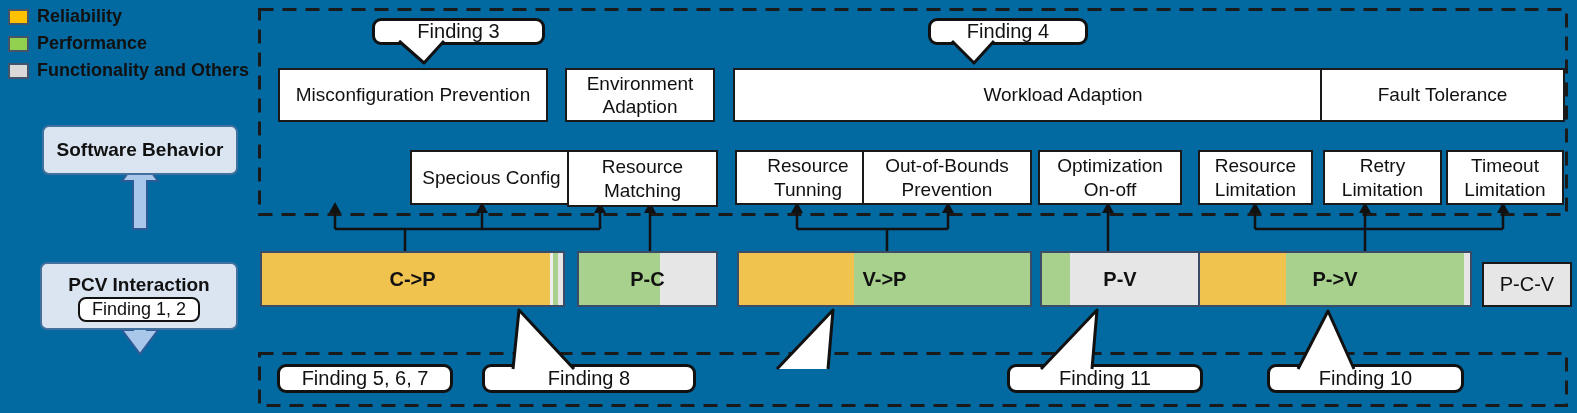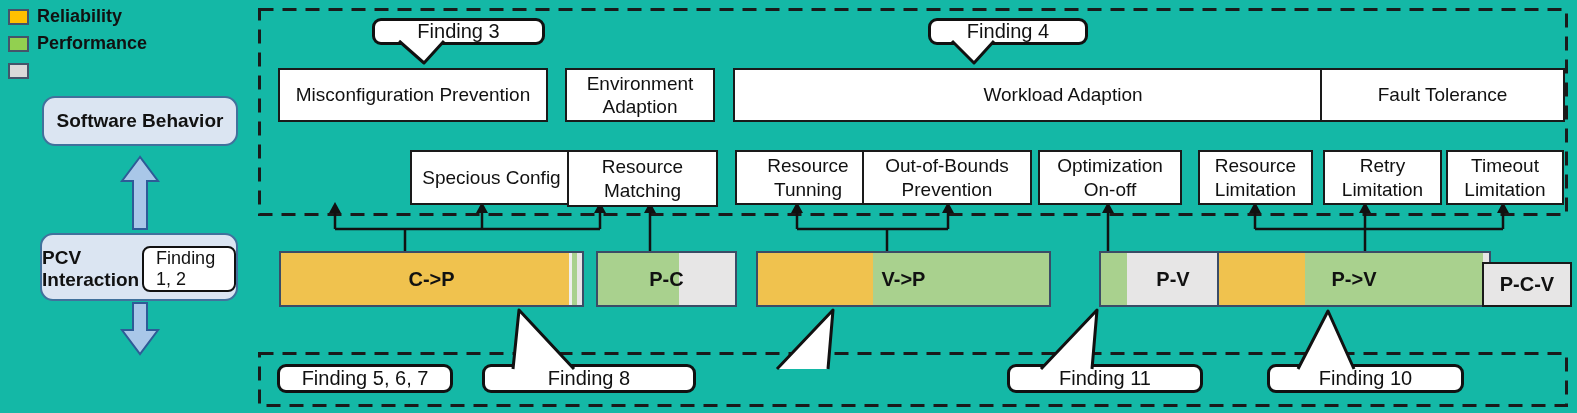--- a/index.html
+++ b/index.html
@@ -1,53 +1,53 @@
 <!DOCTYPE html>
 <html><head>
 <meta charset="utf-8">
 <style>
   html,body{margin:0;padding:0;background:#fff;}
-  .stage{position:relative;width:1577px;height:413px;background:#14b8a6;overflow:hidden;
+  .stage{position:relative;width:1577px;height:413px;background:#0369a1;overflow:hidden;
          font-family:"Liberation Sans",sans-serif;color:#111;}
   .layer{position:absolute;left:0;top:0;}
   #svg-under{z-index:1;}
   #svg-over{z-index:3;pointer-events:none;}
 
   
   .legend{position:absolute;left:8px;top:3px;z-index:2;}
   .lrow{display:flex;align-items:center;height:27px;}
   .lsw{width:21px;height:16px;border:2px solid #44546A;box-sizing:border-box;margin-right:8px;}
   .llb{font-weight:bold;font-size:18px;white-space:nowrap;}
 
   
   .panel{position:absolute;z-index:2;background:#DBE5F2;border:2.5px solid #41719C;
-         border-radius:13px;display:flex;align-items:center;justify-content:center;
-         font-weight:bold;font-size:19px;box-sizing:border-box;}
+         border-radius:7px;display:flex;align-items:center;justify-content:center;
+         font-weight:bold;font-size:19px;box-sizing:border-box;margin-top:29px;}
   .sw{left:42px;top:96px;width:196px;height:50px;}
-  .pcv{left:40px;top:233px;width:198px;height:68px;flex-direction:row;gap:1px;padding-top:4px;}
+  .pcv{left:40px;top:233px;width:198px;height:68px;flex-direction:column;gap:1px;padding-top:4px;}
   .pp{left:40px;top:352px;width:198px;height:52px;}
   .pill{background:#fff;border:2.5px solid #111;border-radius:8px;font-weight:normal;
         font-size:18px;line-height:21px;padding:0 12px;}
 
   
   .box{position:absolute;z-index:2;background:#fff;border:2.5px solid #1a1a1a;box-sizing:border-box;
        display:flex;align-items:center;justify-content:center;text-align:center;
        font-size:19px;line-height:1.22;}
   .callout{position:absolute;z-index:2;background:#fff;border:3px solid #111;border-radius:9px;
        box-sizing:border-box;display:flex;align-items:center;justify-content:center;font-size:20px;}
 
   
   .bar{position:absolute;z-index:2;top:251px;height:56px;border:2.5px solid #3B4C66;
-       box-sizing:border-box;display:flex;margin-left:19px;}
+       box-sizing:border-box;display:flex;}
   .segs{display:flex;width:100%;}
   .bar-label{position:absolute;inset:0;display:flex;align-items:center;justify-content:center;
        font-weight:bold;font-size:20px;}
   .pcvbox{position:absolute;z-index:2;top:262px;height:45px;border:2.5px solid #1a1a1a;
        box-sizing:border-box;display:flex;align-items:center;justify-content:center;
-       font-weight:bold;font-size:20px;}
+       font-weight:normal;font-size:20px;}
 </style>
 </head>
 <body>
 
 <div class="stage">
 
   <svg id="svg-under" class="layer" width="1577" height="413" viewBox="0 0 1577 413">
 
     <rect x="259.5" y="9.5" width="1307" height="205" fill="none" stroke="#1a1a1a" stroke-width="3" stroke-dasharray="14 9"></rect>
     <rect x="259.5" y="353.5" width="1307" height="52" fill="none" stroke="#1a1a1a" stroke-width="3" stroke-dasharray="14 9"></rect>
@@ -80,20 +80,21 @@
     <div class="lrow">
       <span class="lsw" style="background: rgb(255, 192, 0);"></span>
       <span class="llb">Reliability</span>
     </div>
     <div class="lrow">
       <span class="lsw" style="background: rgb(146, 208, 80);"></span>
       <span class="llb">Performance</span>
     </div>
     <div class="lrow">
       <span class="lsw" style="background: rgb(217, 217, 217);"></span>
+      <span class="llb">Functionality and Others</span>
     </div>
   </div>
 
   <div class="panel sw">Software Behavior</div>
   <div class="panel pcv">
     <div>PCV Interaction</div>
     <div class="pill">Finding 1, 2</div>
   </div>
 
   <div class="callout" style="left:372px;top:18px;width:173px;height:27px">Finding 3</div>
@@ -129,21 +130,21 @@
       </div>
     <div class="bar-label">P-C</div>
   </div>
   <div class="bar" style="left:737px;width:295px">
     <div class="segs">
         <div style="flex: 117 0 0px; background: rgb(240, 194, 78);"></div>
         <div style="flex: 178 0 0px; background: rgb(169, 209, 142);"></div>
       </div>
     <div class="bar-label">V-&gt;P</div>
   </div>
-  <div class="bar" style="left:1080px;width:148px">
+  <div class="bar" style="left:1040px;width:160px">
     <div class="segs">
         <div style="flex: 27 0 0px; background: rgb(169, 209, 142);"></div>
         <div style="flex: 121 0 0px; background: rgb(231, 230, 230);"></div>
       </div>
     <div class="bar-label">P-V</div>
   </div>
   <div class="bar" style="left:1198px;width:274px">
     <div class="segs">
         <div style="flex: 87 0 0px; background: rgb(240, 194, 78);"></div>
         <div style="flex: 181 0 0px; background: rgb(169, 209, 142);"></div>

